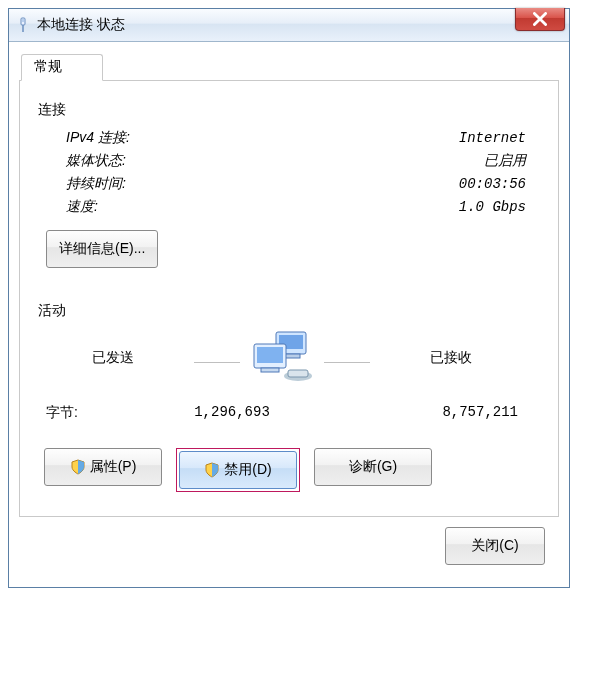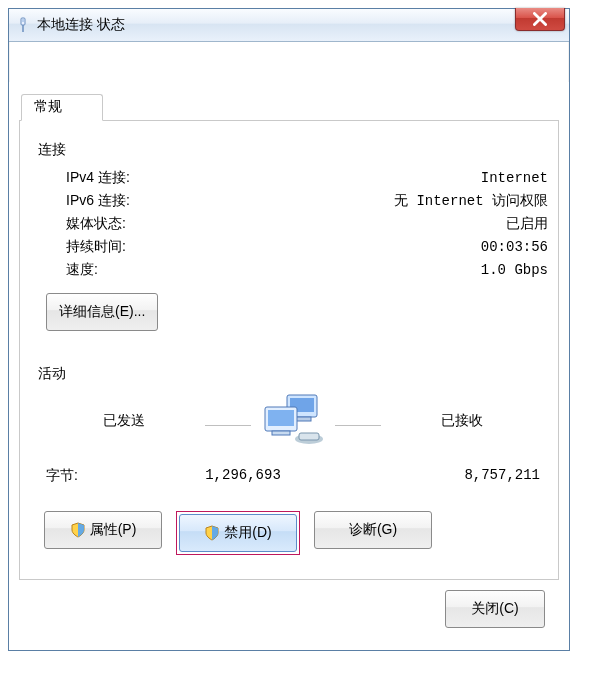--- a/index.html
+++ b/index.html
@@ -6,27 +6,27 @@
   .window{width:560px;margin:8px;border:1px solid #5a7fa5;box-shadow:0 0 0 1px rgba(0,0,0,0.05) inset;background:#fff;}
   .titlebar{height:32px;background:linear-gradient(to bottom,#f9fcff,#e6eef8 45%,#d7e4f2 46%,#e9f1fb);
             border-bottom:1px solid #9fb6cc;display:flex;align-items:center;padding:0 4px 0 6px;position:relative;}
   .titlebar .icon{width:16px;height:16px;margin-right:6px;}
   .titlebar .title{color:#000;font-size:14px;}
   .closebox{position:absolute;right:4px;top:-1px;width:48px;height:22px;border:1px solid #8a2c2c;
             border-top:none;border-radius:0 0 4px 4px;
             background:linear-gradient(to bottom,#e98b84,#d9534a 45%,#c13a31 46%,#cf4a41);
             display:flex;align-items:center;justify-content:center;color:#fff;box-shadow:0 0 2px rgba(0,0,0,.4);}
   .closebox svg{width:14px;height:14px;}
-  .client{padding:6px 10px 10px 10px;background:#fff;margin-top:40px;}
+  .client{padding:6px 10px 10px 10px;background:#fff;}
   .tabstrip{height:28px;position:relative;border-bottom:1px solid #c9c9c9;margin-top:4px;}
   .tab{position:absolute;left:2px;bottom:-1px;min-width:56px;padding:3px 12px 4px;border:1px solid #c9c9c9;
        border-bottom:1px solid #fff;background:#fff;border-radius:3px 3px 0 0;font-size:14px;}
-  .tabpanel{border:1px solid #c9c9c9;border-top:none;padding:14px 10px 18px 18px;}
+  .tabpanel{border:1px solid #c9c9c9;border-top:none;padding:14px 32px 18px 18px;}
   .section-title{font-size:14px;margin:6px 0 10px 0;}
-  .row{display:flex;justify-content:flex-start;align-items:baseline;margin:5px 0 5px 28px;font-family:inherit;}
+  .row{display:flex;justify-content:flex-start;align-items:baseline;margin:5px 0 5px 28px;font-family:inherit;font-style:italic;}
   .row .label{width:130px;white-space:nowrap;}
   .row .value{flex:1;text-align:right;font-family:"Courier New",monospace;}
   .details-btn-wrap{margin:14px 0 4px 8px;}
   .w7btn{display:inline-flex;align-items:center;justify-content:center;gap:4px;height:38px;padding:0 12px;
          border:1px solid #8a8a8a;border-radius:3px;color:#000;font-size:14px;
          background:linear-gradient(to bottom,#fefefe,#f2f2f2 45%,#e6e6e6 46%,#efefef);cursor:default;}
   .activity{margin-top:34px;}
   .activity-diagram{display:flex;align-items:center;justify-content:center;margin:10px 0 6px 0;}
   .act-side{display:flex;flex-direction:column;align-items:center;width:150px;font-size:14px;}
   .act-line{height:1px;background:#bfbfbf;flex:0 0 46px;margin:0 6px;transform:translateY(4px);}
@@ -69,24 +69,20 @@
       <div class="tab">常规</div>
     </div>
 
     <div class="tabpanel">
 
       <div class="section-title">连接</div>
 
       <div class="row">
         <span class="label">IPv4 连接:</span>
         <span class="value">Internet</span>
-      </div>
-      <div class="row">
-        <span class="label">IPv6 连接:</span>
-        <span class="value">无 Internet 访问权限</span>
       </div>
       <div class="row">
         <span class="label">媒体状态:</span>
         <span class="value">已启用</span>
       </div>
       <div class="row">
         <span class="label">持续时间:</span>
         <span class="value">00:03:56</span>
       </div>
       <div class="row">

